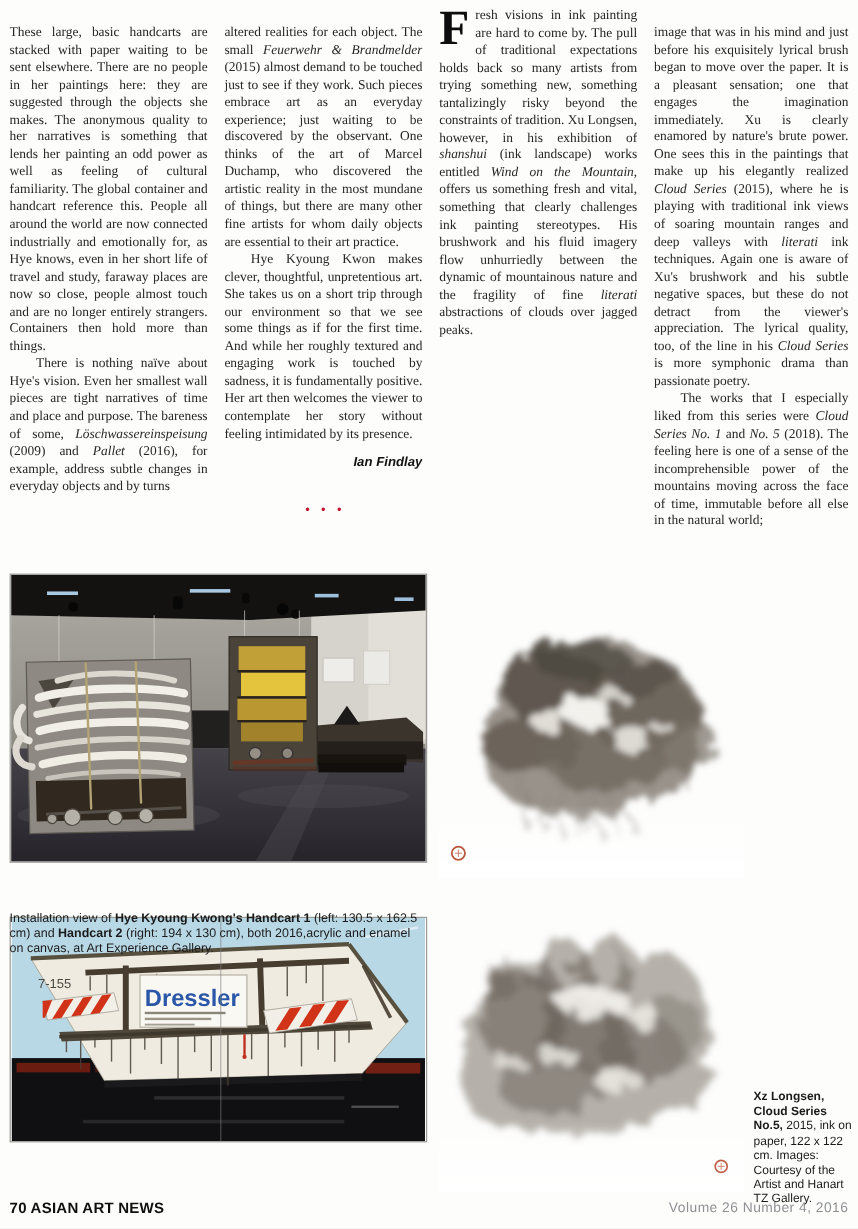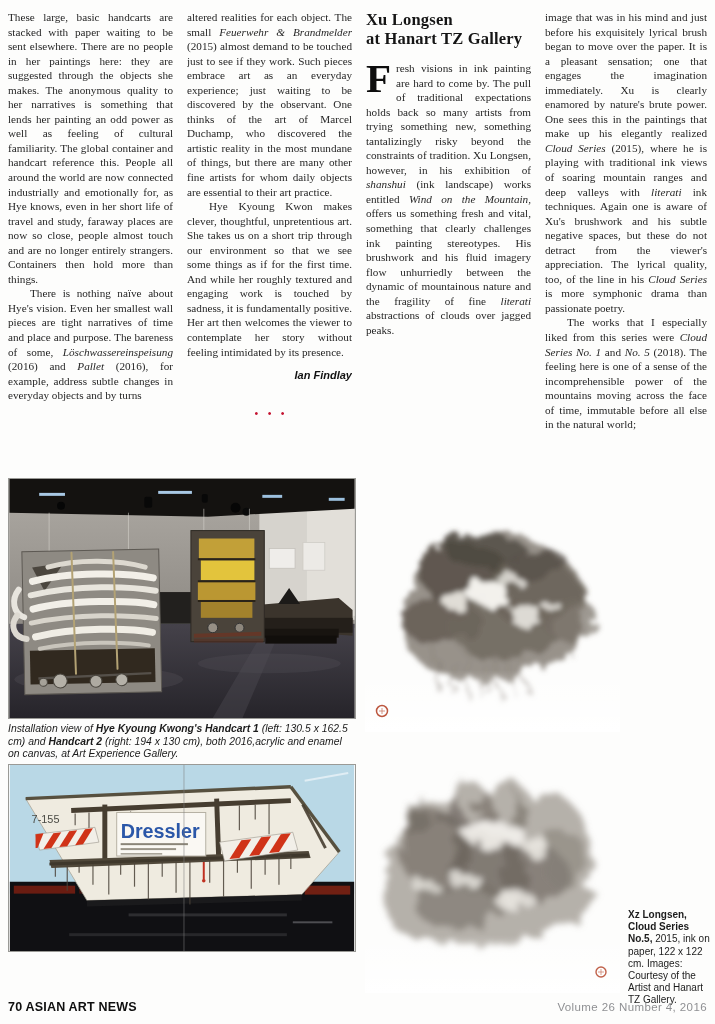--- a/index.html
+++ b/index.html
@@ -3,21 +3,21 @@
 <meta charset="utf-8">
 <style>
   html,body{margin:0;padding:0;background:#e8e8e8;}
   #page{
     position:relative;width:715px;height:1024px;margin:0 auto;
     background:#fdfdfc;overflow:hidden;
     font-family:"Liberation Serif",serif;color:#262626;
   }
   
   .col{
-    position:absolute;top:10px;width:165px;height:462px;overflow:hidden;
+    position:absolute;top:20px;width:165px;height:462px;overflow:hidden;
     font-size:11.2px;line-height:14.55px;text-align:justify;
     hyphens:auto;-webkit-hyphens:auto;
   }
   #col0{left:8px;}
   #col1{left:187px;}
   #col2{left:366px;top:6px;}
   #col3{left:545px;width:162px;}
   .col p{margin:0;}
   .col p.ind{text-indent:22px;}
   .it{font-style:italic;margin-top:36px;}
@@ -44,21 +44,21 @@
   .art{position:absolute;display:block;}
   #installation{left:8px;top:478px;width:348px;height:241px;border:1px solid #9a9a96;box-sizing:border-box;}
   #container-art{left:8px;top:764px;width:348px;height:188px;border:1px solid #9a9a96;box-sizing:border-box;}
   #ink1{left:365px;top:480px;width:255px;height:252px;}
   #ink2{left:365px;top:735px;width:255px;height:258px;}
   
   .caption{
     position:absolute;font-family:"Liberation Sans",sans-serif;
     font-size:10.4px;line-height:12.6px;color:#1b1b1b;text-align:left;
   }
-  #cap-installation{left:8px;top:723px;width:348px;font-style:italic;}
+  #cap-installation{left:8px;top:760px;width:348px;}
   #cap-container{left:8px;top:957px;width:348px;}
   #cap-cloud1{left:628px;top:652px;width:84px;font-size:10px;line-height:12.2px;}
   #cap-cloud5{left:628px;top:888px;width:87px;font-size:10px;line-height:12.2px;margin-top:21px;}
   
   #footer-left{
     position:absolute;left:8px;top:1000px;
     font-family:"Liberation Sans",sans-serif;font-weight:bold;
     font-size:12.5px;color:#0f0f0f;letter-spacing:.2px;
   }
   #footer-right{
@@ -67,33 +67,29 @@
     font-size:11.5px;color:#8f9093;letter-spacing:.4px;
   }
 </style>
 </head>
 <body>
 
 <div id="page">
 
   <div class="col" id="col0">
       <p><span>These large, basic handcarts are stacked with paper waiting to be sent elsewhere. There are no people in her paintings here: they are suggested through the objects she makes. The anonymous quality to her narratives is something that lends her painting an odd power as well as feeling of cultural familiarity. The global container and handcart reference this. People all around the world are now connected industrially and emotionally for, as Hye knows, even in her short life of travel and study, faraway places are now so close, people almost touch and are no longer entirely strangers. Containers then hold more than things.</span></p>
-      <p class="ind"><span>There is nothing naïve about Hye's vision. Even her smallest wall pieces are tight narratives of time and place and purpose. The bareness of some, </span><span class="it">Löschwassereinspeisung</span><span> (2016) and </span><span class="it">Pallet</span><span> (2016), for example, address subtle changes in everyday objects and by turns</span></p>
+      <p class="ind"><span>There is nothing naïve about Hye's vision. Even her smallest wall pieces are tight narratives of time and place and purpose. The bareness of some, </span><span class="it">Löschwassereinspeisung</span><span> (2009) and </span><span class="it">Pallet</span><span> (2016), for example, address subtle changes in everyday objects and by turns</span></p>
     </div>
   <div class="col" id="col1">
       <p><span>altered realities for each object. The small </span><span class="it">Feuerwehr &amp; Brandmelder</span><span> (2015) almost demand to be touched just to see if they work. Such pieces embrace art as an everyday experience; just waiting to be discovered by the observant. One thinks of the art of Marcel Duchamp, who discovered the artistic reality in the most mundane of things, but there are many other fine artists for whom daily objects are essential to their art practice.</span></p>
       <p class="ind"><span>Hye Kyoung Kwon makes clever, thoughtful, unpretentious art. She takes us on a short trip through our environment so that we see some things as if for the first time. And while her roughly textured and engaging work is touched by sadness, it is fundamentally positive. Her art then welcomes the viewer to contemplate her story without feeling intimidated by its presence.</span></p>
       <div class="byline">Ian Findlay</div>
       <div class="dots">•••</div>
     </div>
   <div class="col" id="col2">
-      <h2 class="head">
-        <span>Xu Longsen</span>
-        <span>at Hanart TZ Gallery</span>
-      </h2>
       <p><span class="drop">F</span><span>resh visions in ink painting are hard to come by. The pull of traditional expectations holds back so many artists from trying something new, something tantalizingly risky beyond the constraints of tradition. Xu Longsen, however, in his exhibition of </span><span class="it">shanshui</span><span> (ink landscape) works entitled </span><span class="it">Wind on the Mountain</span><span>, offers us something fresh and vital, something that clearly challenges ink painting stereotypes. His brushwork and his fluid imagery flow unhurriedly between the dynamic of mountainous nature and the fragility of fine </span><span class="it">literati</span><span> abstractions of clouds over jagged peaks.</span></p>
     </div>
   <div class="col" id="col3">
       <p><span>image that was in his mind and just before his exquisitely lyrical brush began to move over the paper. It is a pleasant sensation; one that engages the imagination immediately. Xu is clearly enamored by nature's brute power. One sees this in the paintings that make up his elegantly realized </span><span class="it">Cloud Series</span><span> (2015), where he is playing with traditional ink views of soaring mountain ranges and deep valleys with </span><span class="it">literati</span><span> ink techniques. Again one is aware of Xu's brushwork and his subtle negative spaces, but these do not detract from the viewer's appreciation. The lyrical quality, too, of the line in his </span><span class="it">Cloud Series</span><span> is more symphonic drama than passionate poetry.</span></p>
       <p class="ind"><span>The works that I especially liked from this series were </span><span class="it">Cloud Series No. 1</span><span> and </span><span class="it">No. 5</span><span> (2018). The feeling here is one of a sense of the incomprehensible power of the mountains moving across the face of time, immutable before all else in the natural world;</span></p>
     </div>
 
   <svg id="installation" class="art" viewBox="0 0 348 241" aria-hidden="true">
     <defs>
       <linearGradient id="wg" x1="0" y1="0" x2="0" y2="1">

